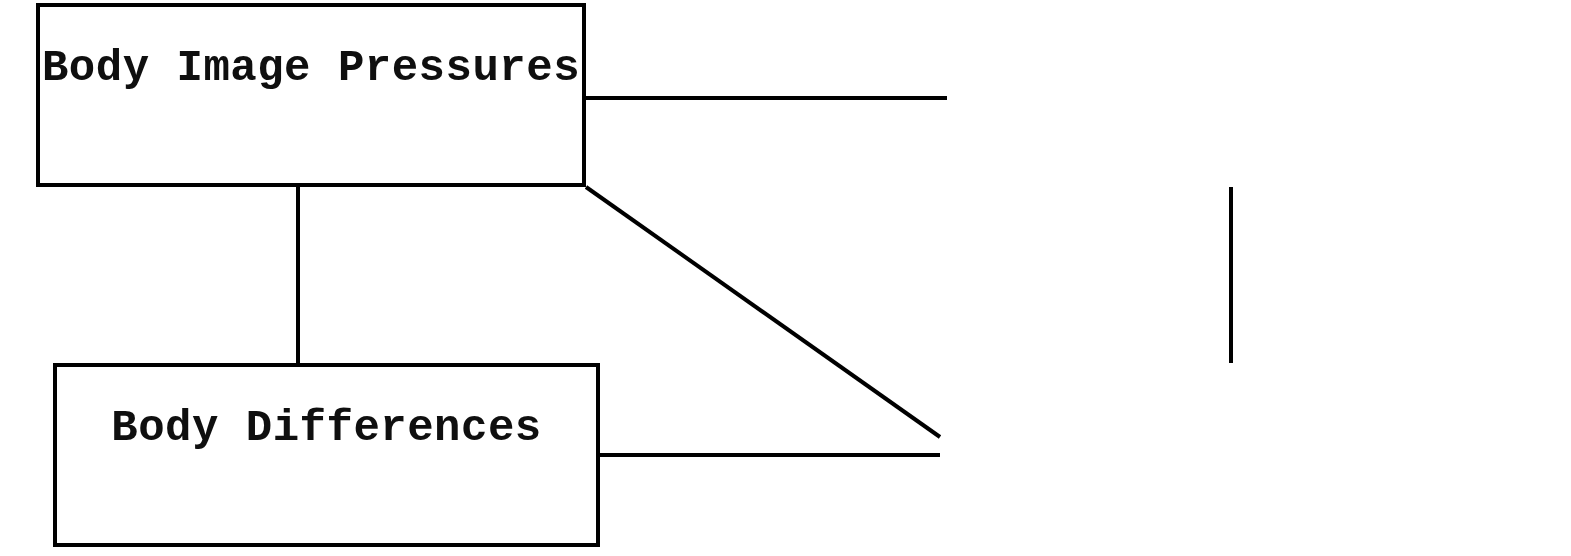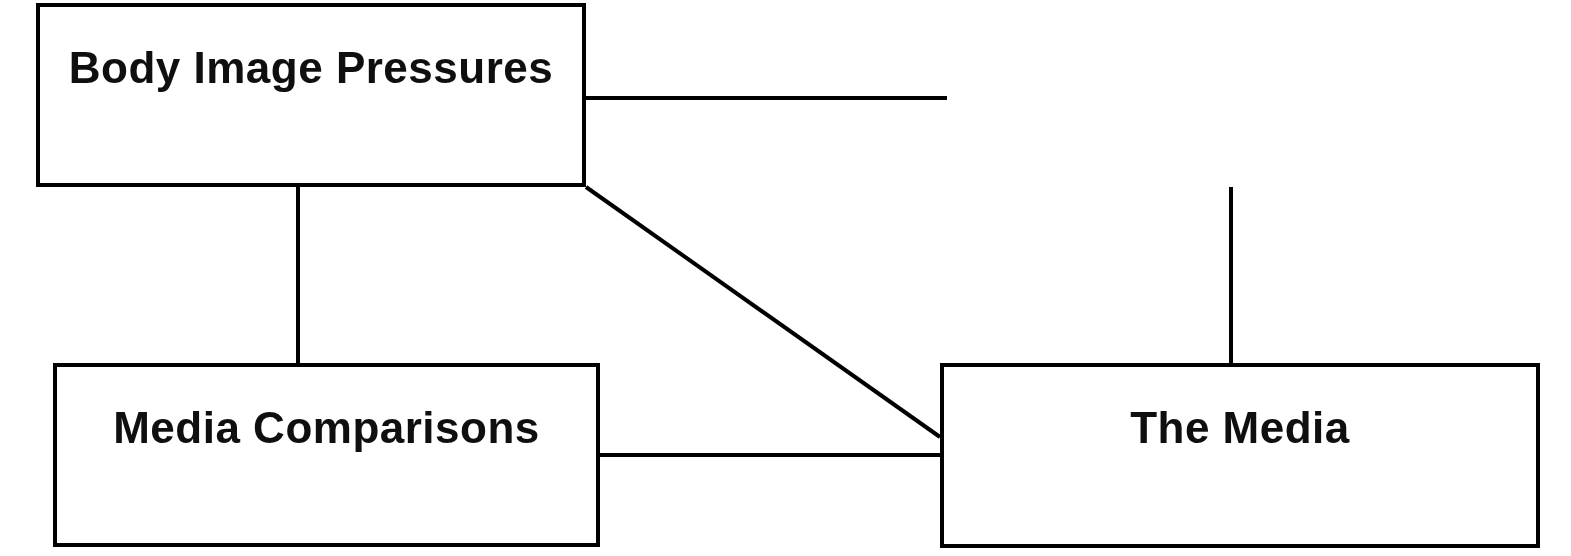--- a/index.html
+++ b/index.html
@@ -6,21 +6,21 @@
     margin: 0;
     padding: 0;
     background: #ffffff;
   }
   .canvas {
     position: relative;
     width: 1571px;
     height: 556px;
     background: #ffffff;
     overflow: hidden;
-    font-family: Liberation Sans, sans-serif;
+    font-family: Liberation Mono, monospace;
   }
   .edges {
     position: absolute;
     left: 0;
     top: 0;
     width: 1571px;
     height: 556px;
     display: block;
   }
   .edges line {
@@ -61,20 +61,17 @@
     <line x1="600" y1="455" x2="940" y2="455"></line>
     <line x1="586" y1="187" x2="940" y2="437"></line>
   </svg>
 
   <div class="node node-top-left">
     <span class="node-label">Body Image Pressures</span>
   </div>
 
 
   <div class="node node-bottom-left">
-    <span class="node-label">Media Comparisons</span>
+    <span class="node-label">Body Differences</span>
   </div>
 
-  <div class="node node-bottom-right">
-    <span class="node-label">The Media</span>
-  </div>
 
 </div>
 
 </body></html>

